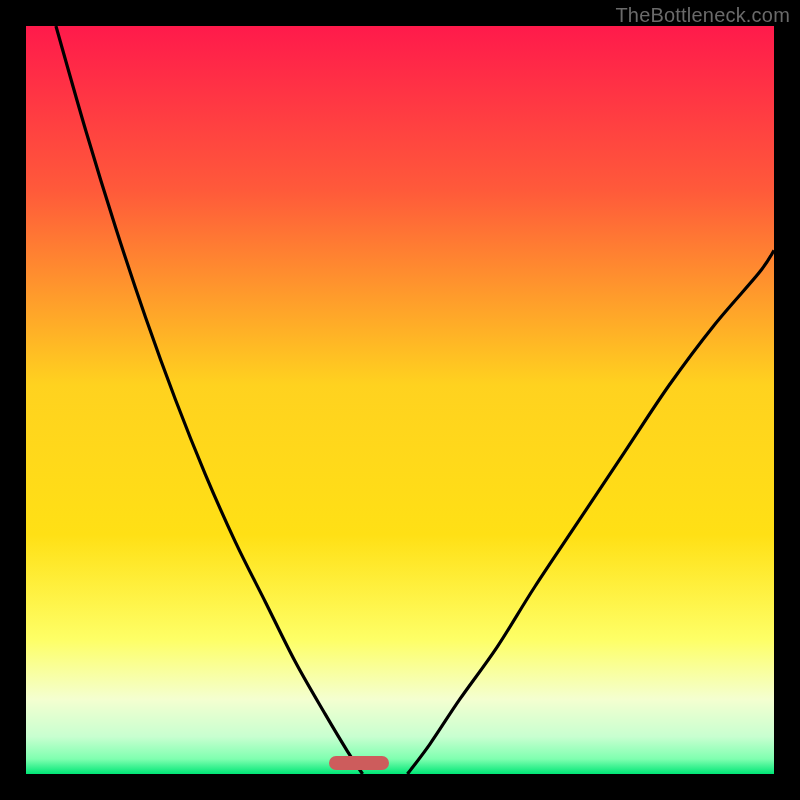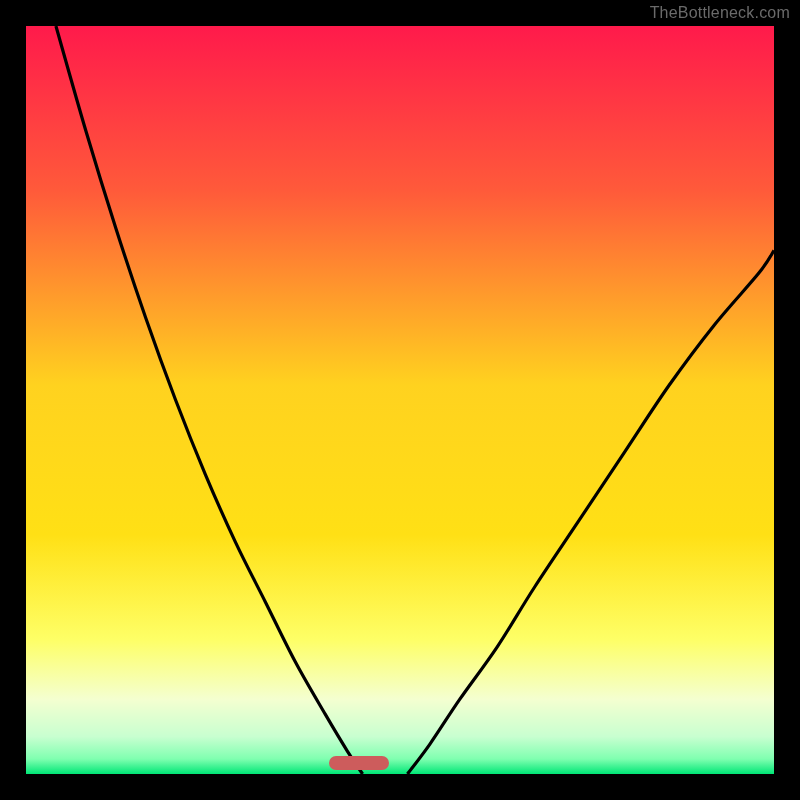--- a/index.html
+++ b/index.html
@@ -24,21 +24,21 @@
     left: 0;
     top: 0;
     width: 100%;
     height: 100%;
   }
   .watermark {
     position: absolute;
     top: 4px;
     right: 10px;
     color: #6a6a6a;
-    font-size: 16px;
+    font-size: 20px;
     font-weight: 500;
     letter-spacing: 0.2px;
   }
   svg.curves {
     position: absolute;
     left: 0;
     top: 0;
   }
   .marker {
     position: absolute;

